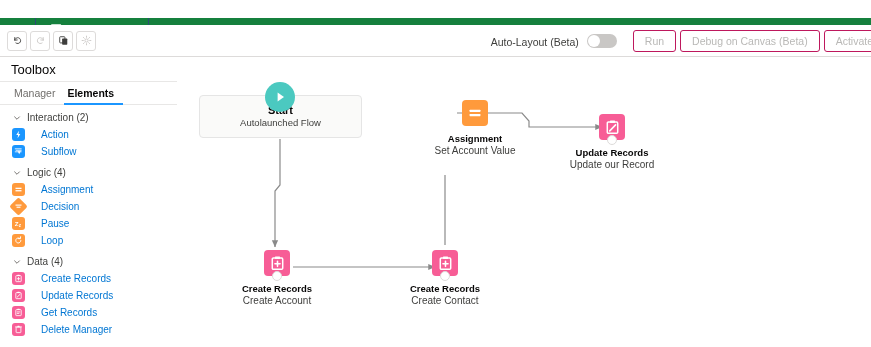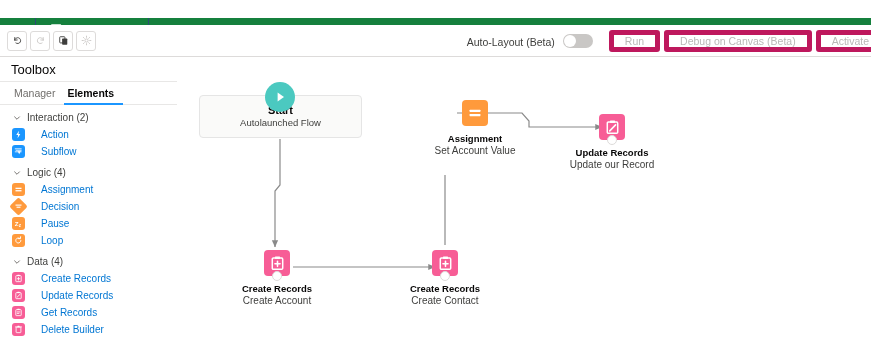--- a/index.html
+++ b/index.html
@@ -81,21 +81,21 @@
     position: absolute; top: 1px; left: 1px;
     width: 12px; height: 12px;
     border-radius: 50%;
     background: #ffffff;
   }
   .action-btns { display: flex; align-items: center; height: 100%; }
   .act-btn {
     height: 22px;
     padding: 0 11px;
     margin-left: 4px;
-    border: 5px solid #be185d;
+    border: 1px solid #be185d;
     border-radius: 3px;
     background: #ffffff;
     color: #b9b8b6;
     font-size: 10.5px;
     display: flex; align-items: center; justify-content: center;
     white-space: nowrap;
     cursor: default;
     font-family: "Liberation Sans", sans-serif;
   }
   .act-btn.last { margin-right: -14px; }
@@ -418,21 +418,21 @@
     <span class="el-label">Get Records</span>
   </div>
   <div class="el-row">
     <span class="el-icon" style="background:#f75d96">
       <svg width="9" height="9" viewBox="0 0 12 12">
         <rect x="2.8" y="2.8" width="6.4" height="7.4" rx="0.8" fill="none" stroke="#ffffff" stroke-width="1.1"></rect>
         <path d="M1.8 2.6 L10.2 2.6" stroke="#ffffff" stroke-width="1.1" stroke-linecap="round"></path>
         <rect x="4.6" y="1" width="2.8" height="1.5" rx="0.4" fill="#ffffff"></rect>
       </svg>
     </span>
-    <span class="el-label">Delete Builder</span>
+    <span class="el-label">Delete Manager</span>
   </div>
 </div>
 
 <div class="canvas">
 
   <svg class="wires" viewBox="0 0 694 290">
     <defs>
       <marker id="arrowhead" markerWidth="7" markerHeight="7" refX="5.6" refY="3" orient="auto">
         <path d="M0,0.4 L5.8,3 L0,5.6 Z" fill="#8a8a8a"></path>
       </marker>

